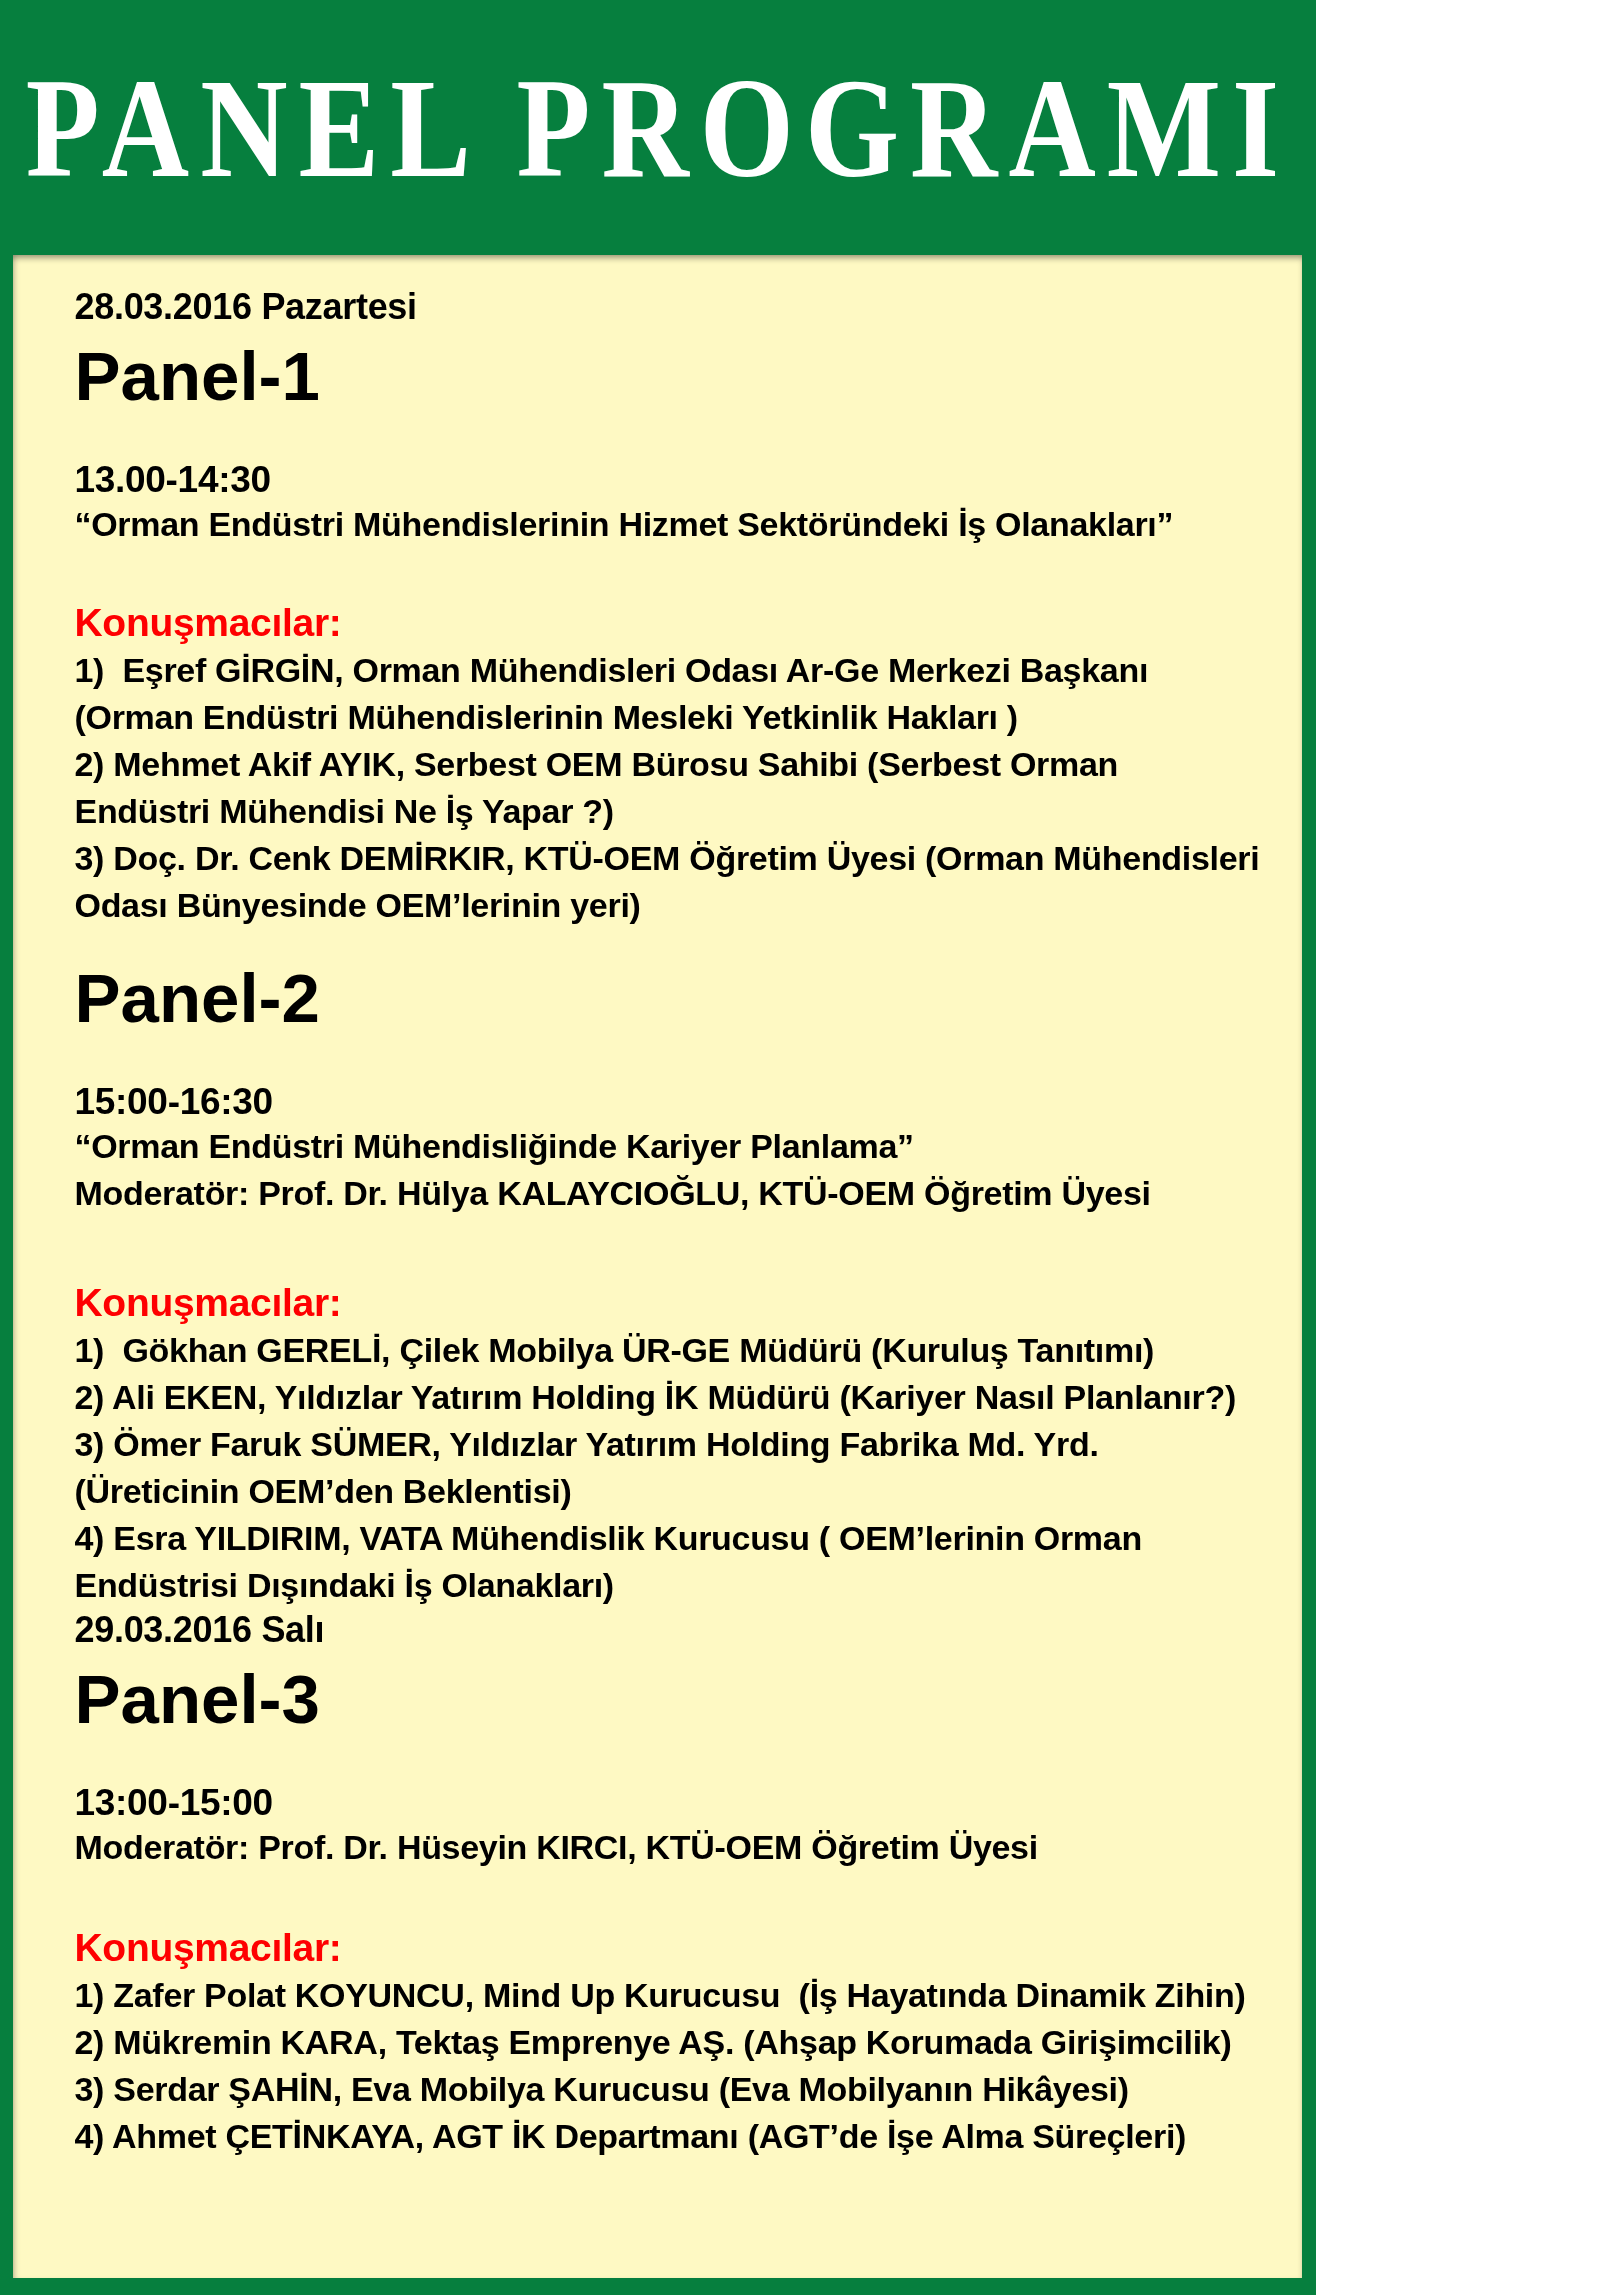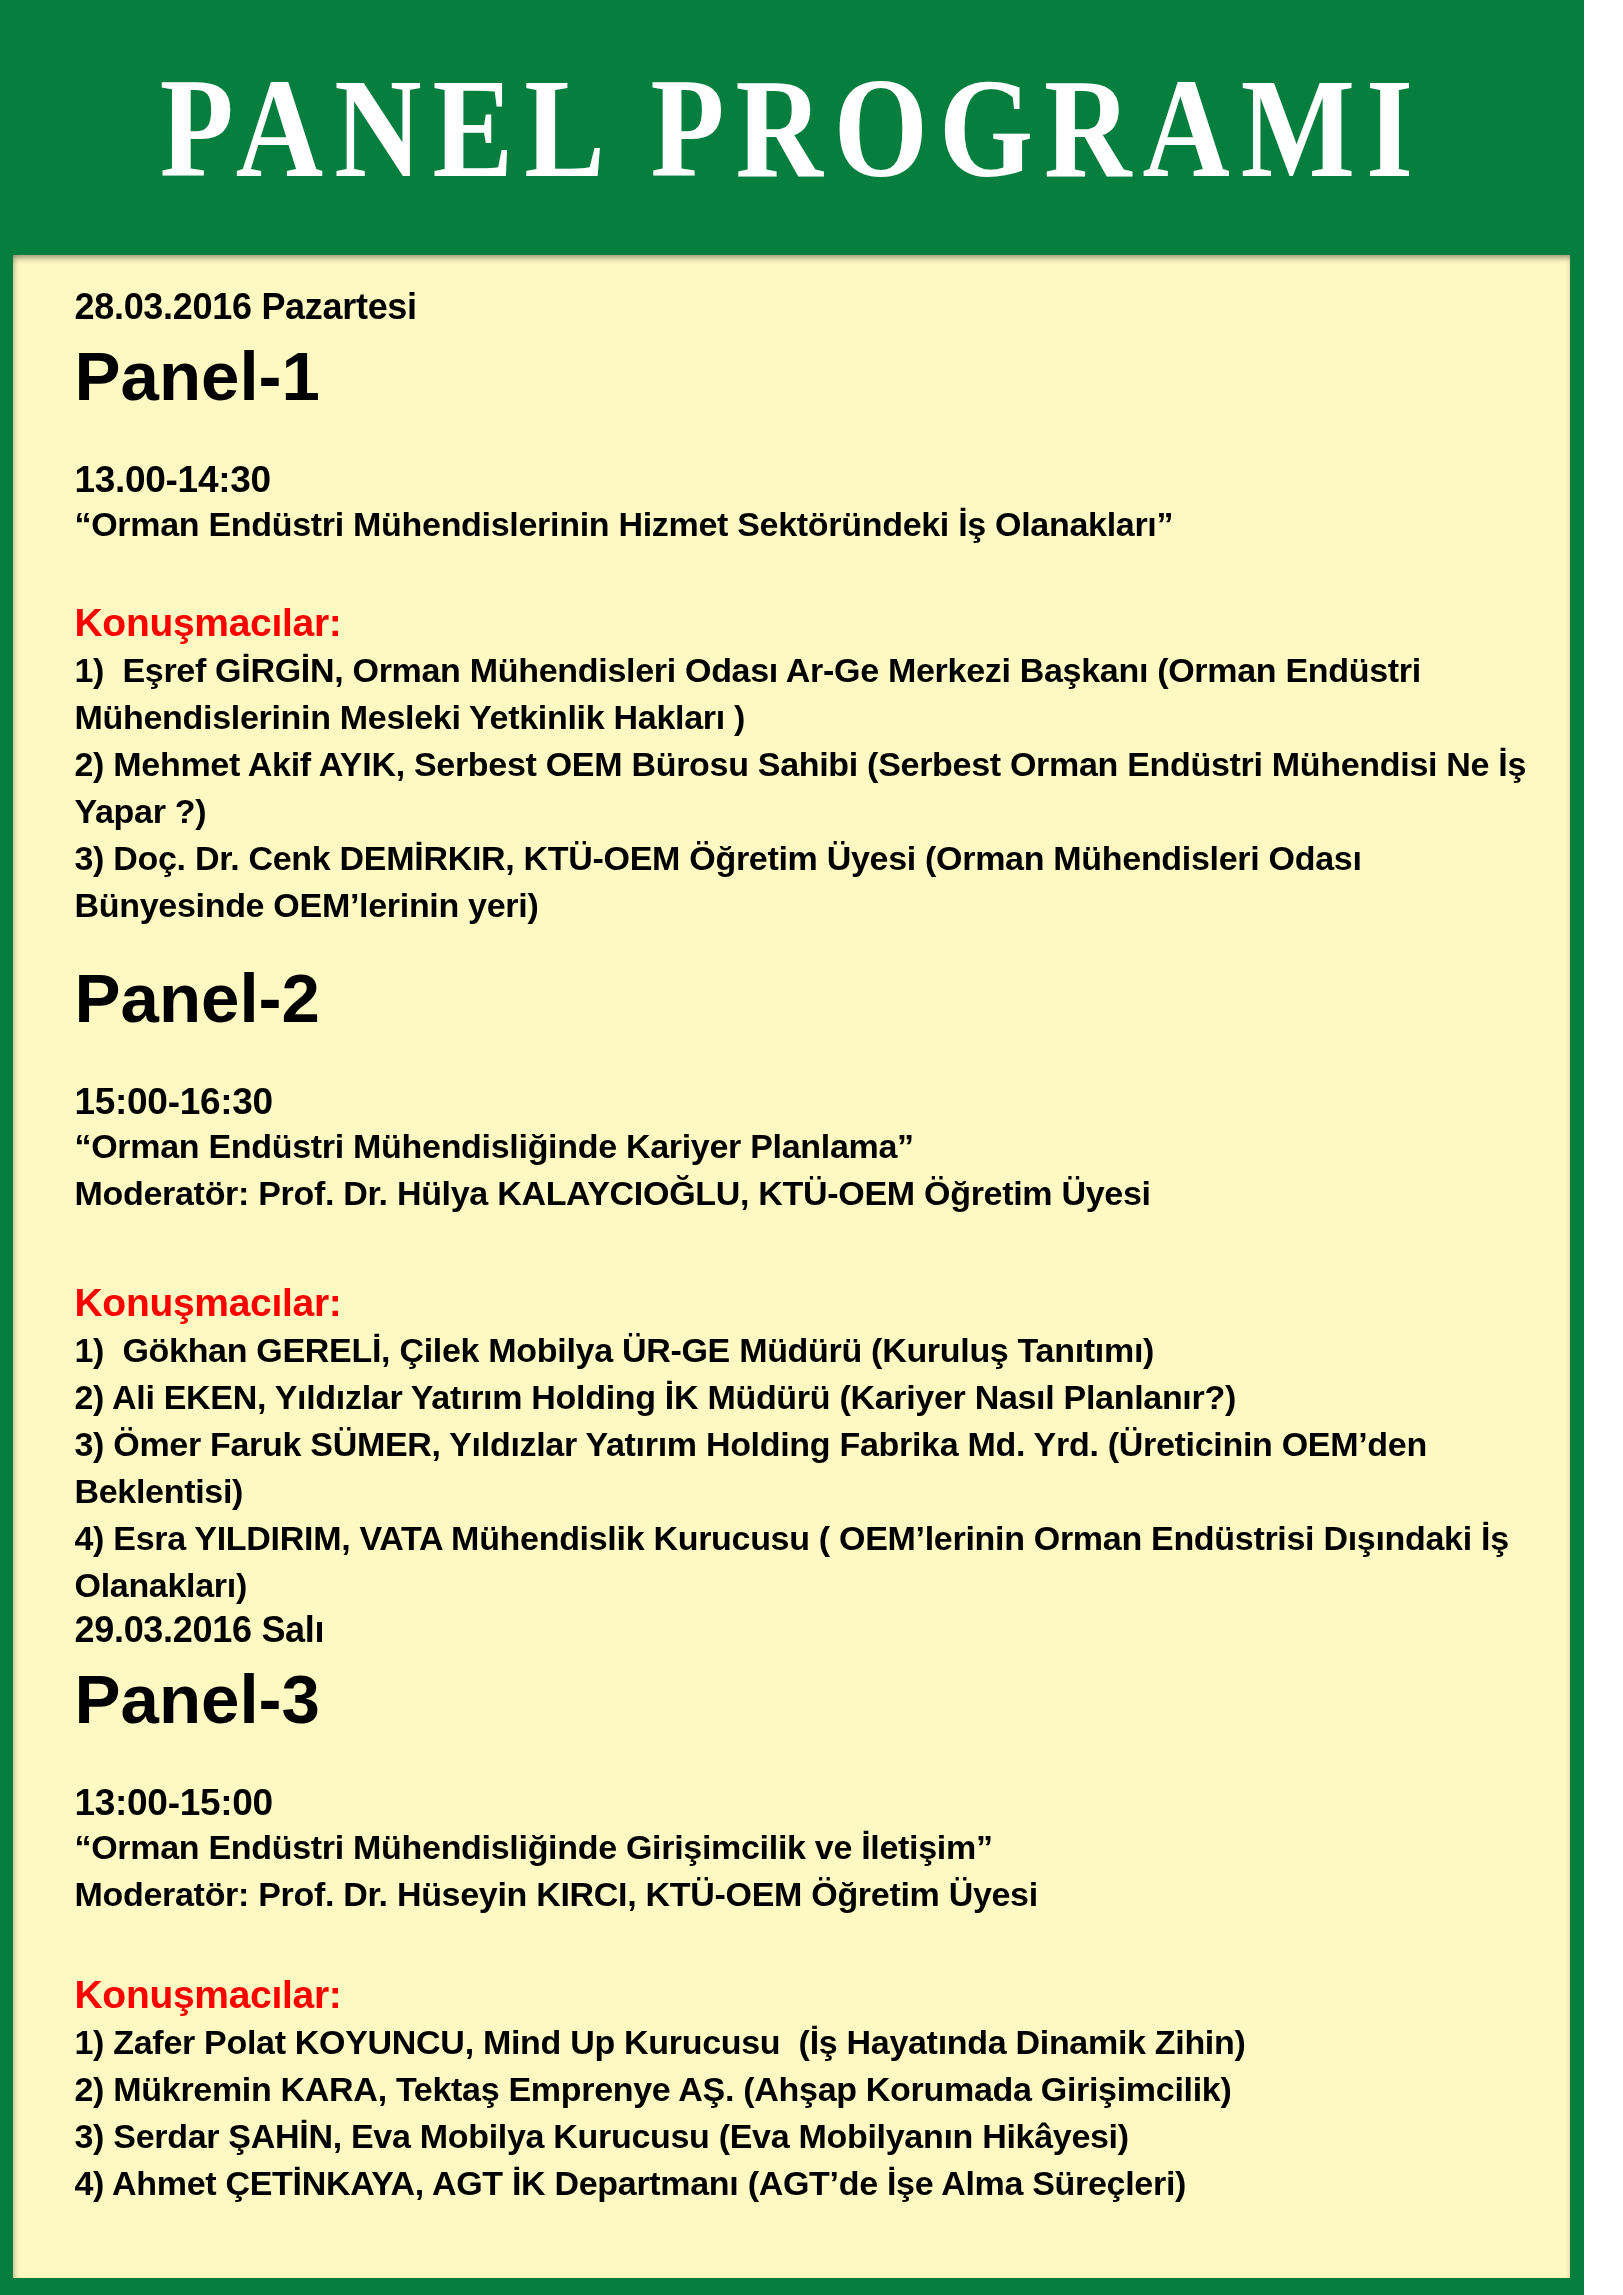--- a/index.html
+++ b/index.html
@@ -2,21 +2,21 @@
 <html style="font-size:11px"><head>
 <meta charset="utf-8">
 <style>
   html, body {
     margin: 0;
     padding: 0;
     background: #ffffff;
   }
   .page {
     position: relative;
-    width: 1584px;
+    width: 1316px;
     height: 2295px;
     background: #067f3e;
     overflow: hidden;
     font-family: "Liberation Sans", sans-serif;
   }
   .banner {
     position: absolute;
     top: 0;
     left: 0;
     width: 100%;
@@ -127,21 +127,20 @@
       <div class="t speaker-line">1)  Gökhan GERELİ, Çilek Mobilya ÜR-GE Müdürü (Kuruluş Tanıtımı)</div>
       <div class="t speaker-line">2) Ali EKEN, Yıldızlar Yatırım Holding İK Müdürü (Kariyer Nasıl Planlanır?)</div>
       <div class="t speaker-line">3) Ömer Faruk SÜMER, Yıldızlar Yatırım Holding Fabrika Md. Yrd. (Üreticinin OEM’den Beklentisi)</div>
       <div class="t speaker-line">4) Esra YILDIRIM, VATA Mühendislik Kurucusu ( OEM’lerinin Orman Endüstrisi Dışındaki İş Olanakları)</div>
     </div>
 
     <div class="t date-line sp-date2">29.03.2016 Salı</div>
 
     <div class="t panel-name">Panel-3</div>
     <div class="t panel-time">13:00-15:00</div>
-    <div class="t panel-topic">“Orman Endüstri Mühendisliğinde Girişimcilik ve İletişim”</div>
     <div class="t panel-moderator">Moderatör: Prof. Dr. Hüseyin KIRCI, KTÜ-OEM Öğretim Üyesi</div>
 
     <div class="t speakers-heading sp-p3-heading">Konuşmacılar:</div>
     <div>
       <div class="t speaker-line">1) Zafer Polat KOYUNCU, Mind Up Kurucusu  (İş Hayatında Dinamik Zihin)</div>
       <div class="t speaker-line">2) Mükremin KARA, Tektaş Emprenye AŞ. (Ahşap Korumada Girişimcilik)</div>
       <div class="t speaker-line">3) Serdar ŞAHİN, Eva Mobilya Kurucusu (Eva Mobilyanın Hikâyesi)</div>
       <div class="t speaker-line">4) Ahmet ÇETİNKAYA, AGT İK Departmanı (AGT’de İşe Alma Süreçleri)</div>
     </div>
 

